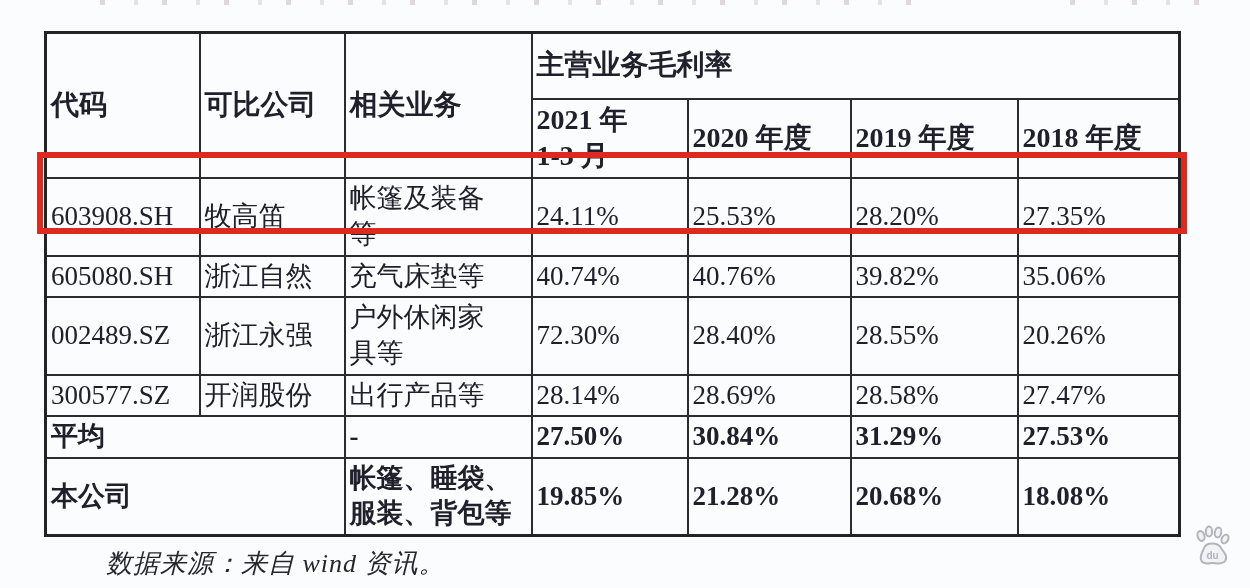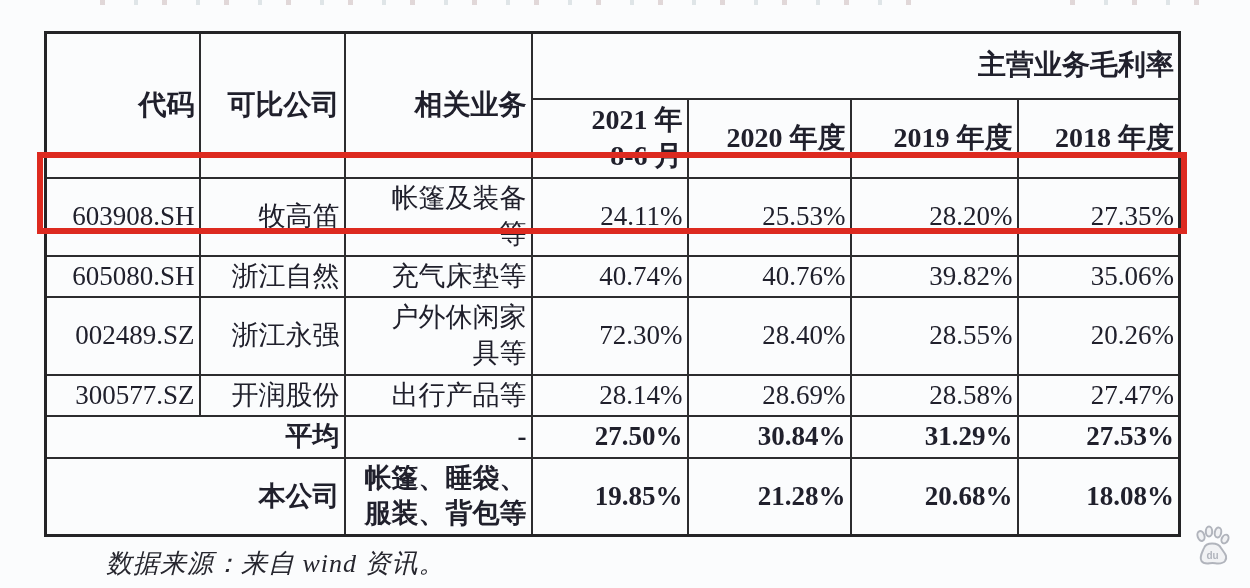--- a/index.html
+++ b/index.html
@@ -25,21 +25,21 @@
 
   table.compare {
     position: absolute; left: 44px; top: 31px;
     width: 1134px;
     border-collapse: collapse;
     table-layout: fixed;
     background: transparent;
   }
   table.compare th, table.compare td {
     border: 2px solid #2c2c2e;
-    text-align: right;
+    text-align: left;
     vertical-align: middle;
     font-size: 27px;
     line-height: 1.32;
     padding: 2px 4px;
     white-space: pre-line;
     margin-left: 12px;
   }
   table.compare { border: 3px solid #242426; }
   table.compare th { font-weight: bold; font-size: 28px; }
   td.num { text-align: right; padding-right: 10px; font-variant-numeric: tabular-nums; }
@@ -109,21 +109,21 @@
   </colgroup>
   <tbody>
     <tr class="h1">
       <th rowspan="2">代码</th>
       <th rowspan="2">可比公司</th>
       <th rowspan="2">相关业务</th>
       <th colspan="4">主营业务毛利率</th>
     </tr>
     <tr class="h2">
       <th>2021 年
-8-6 月</th>
+1-3 月</th>
       <th>2020 年度</th>
       <th>2019 年度</th>
       <th>2018 年度</th>
     </tr>
 
     <tr class="r1">
       <td>603908.SH</td>
       <td>牧高笛</td>
       <td class="biz">帐篷及装备
 等</td>

